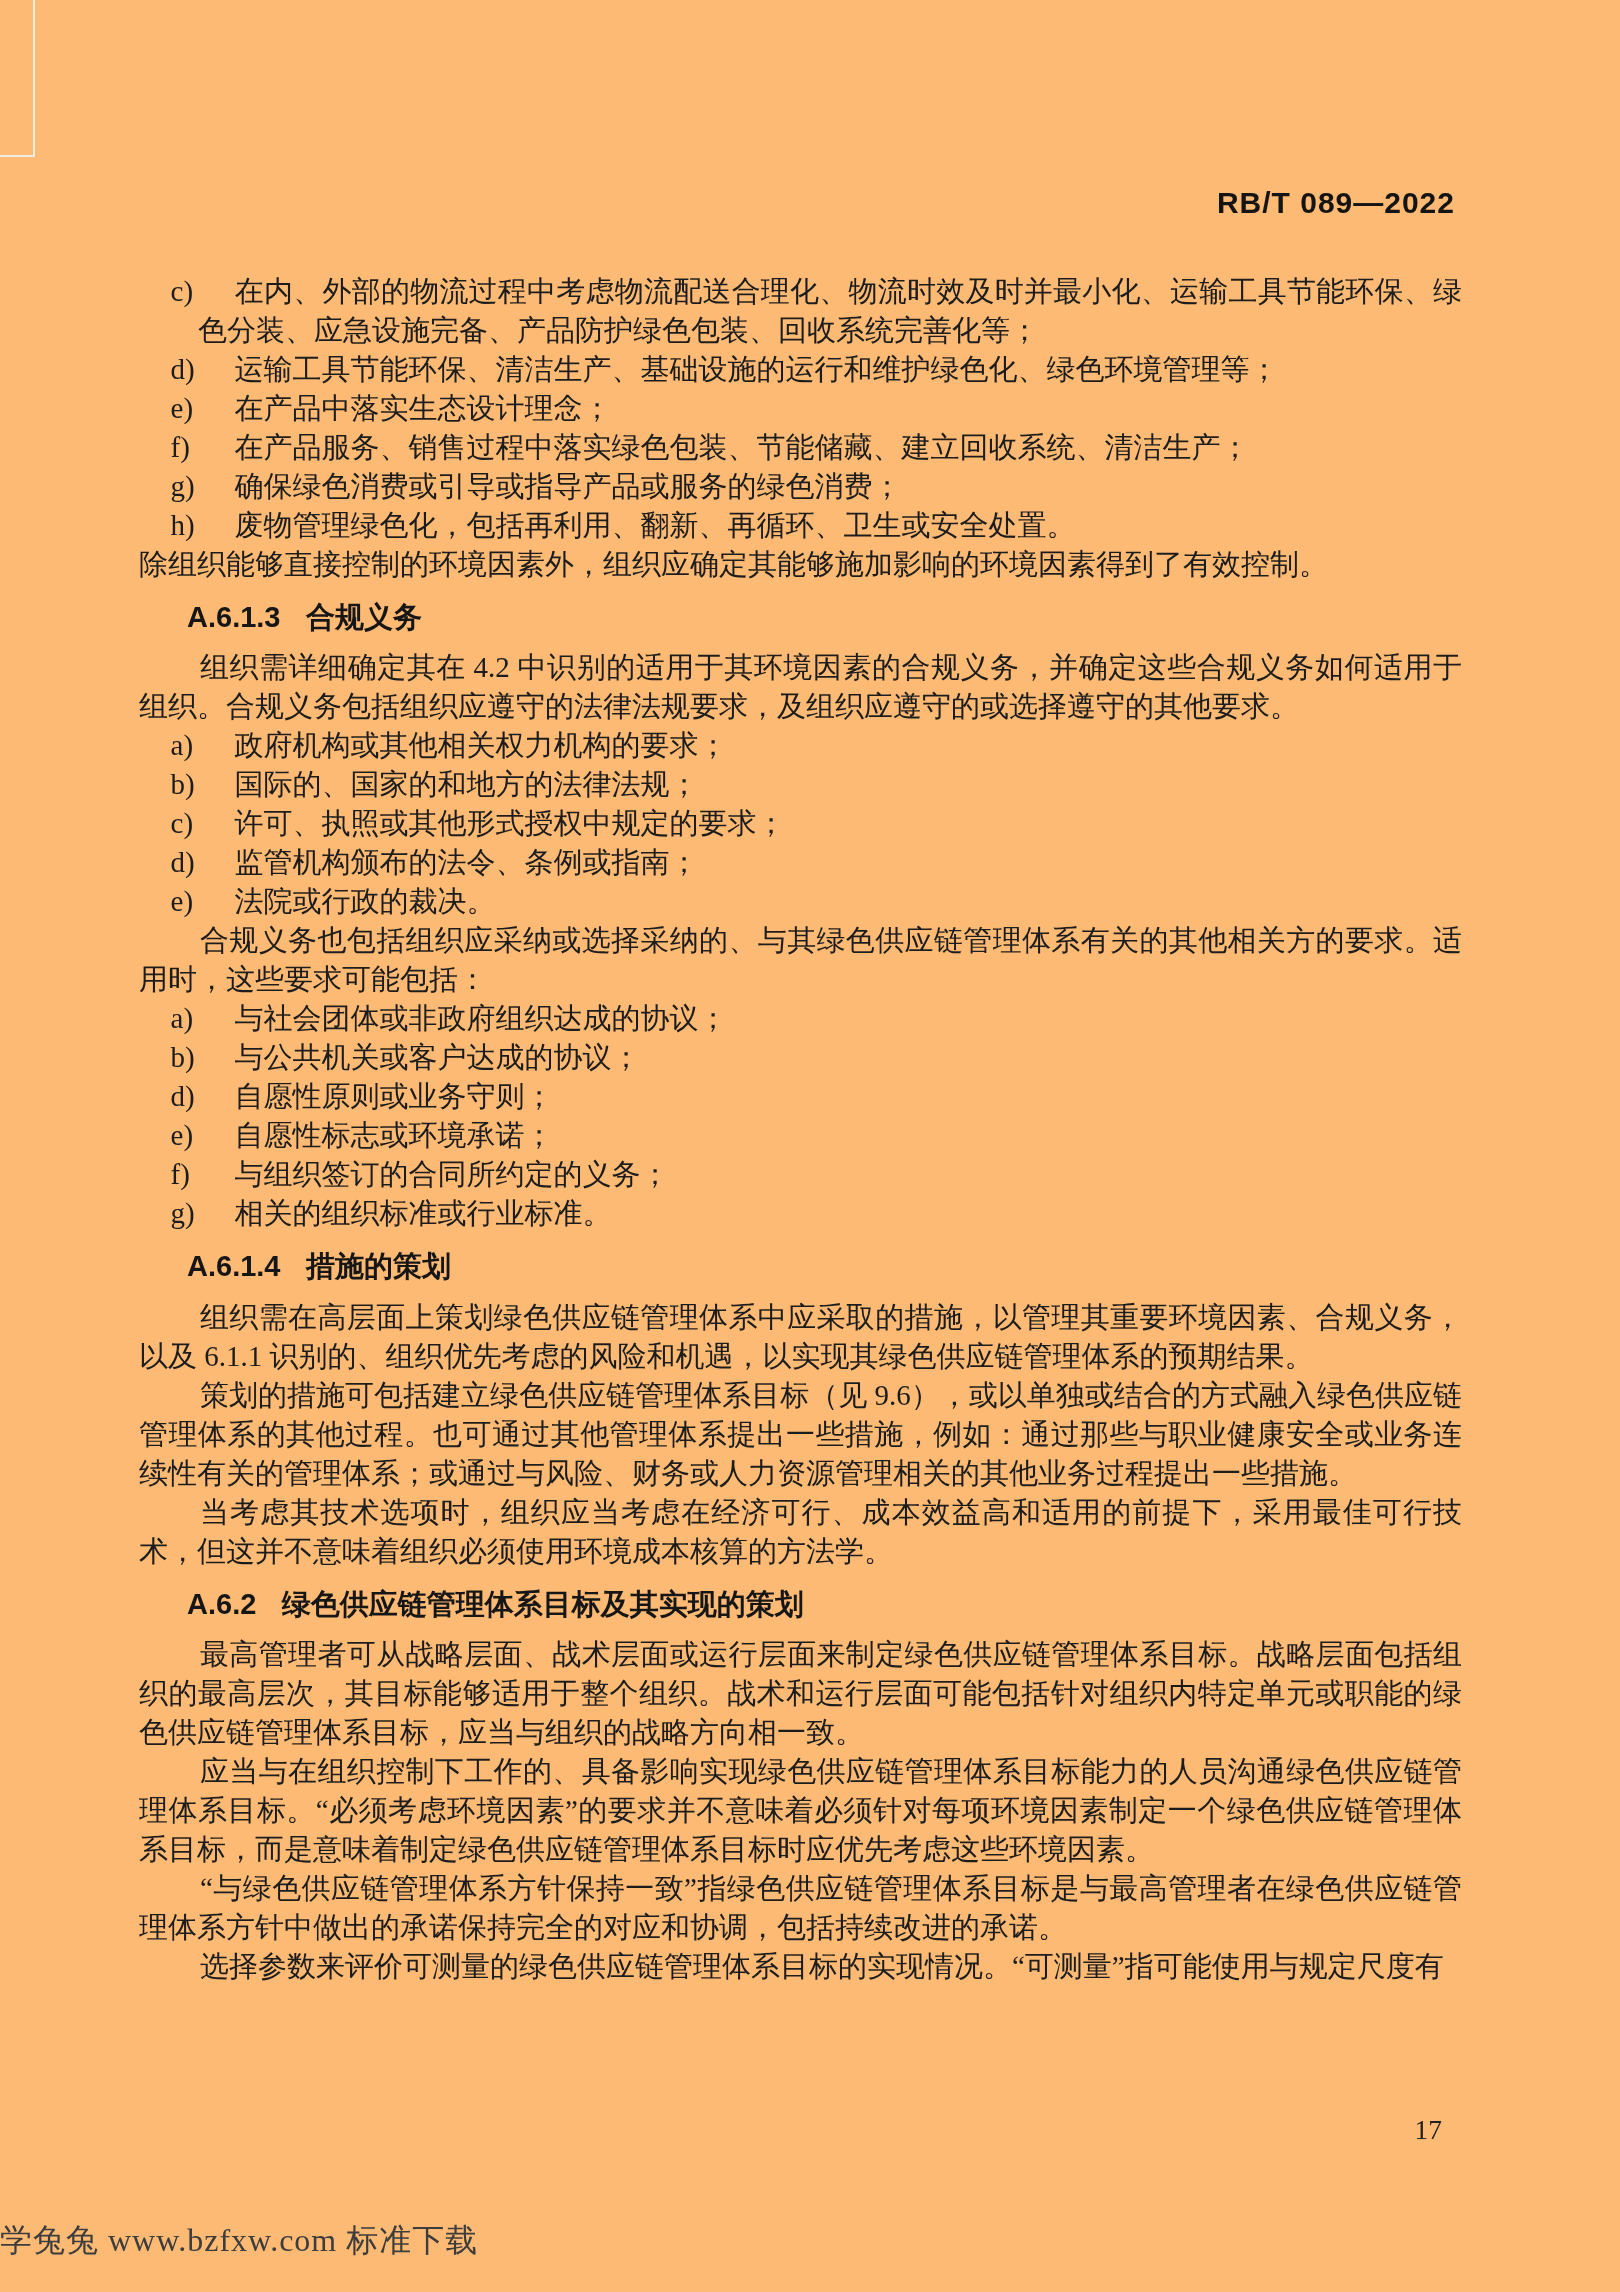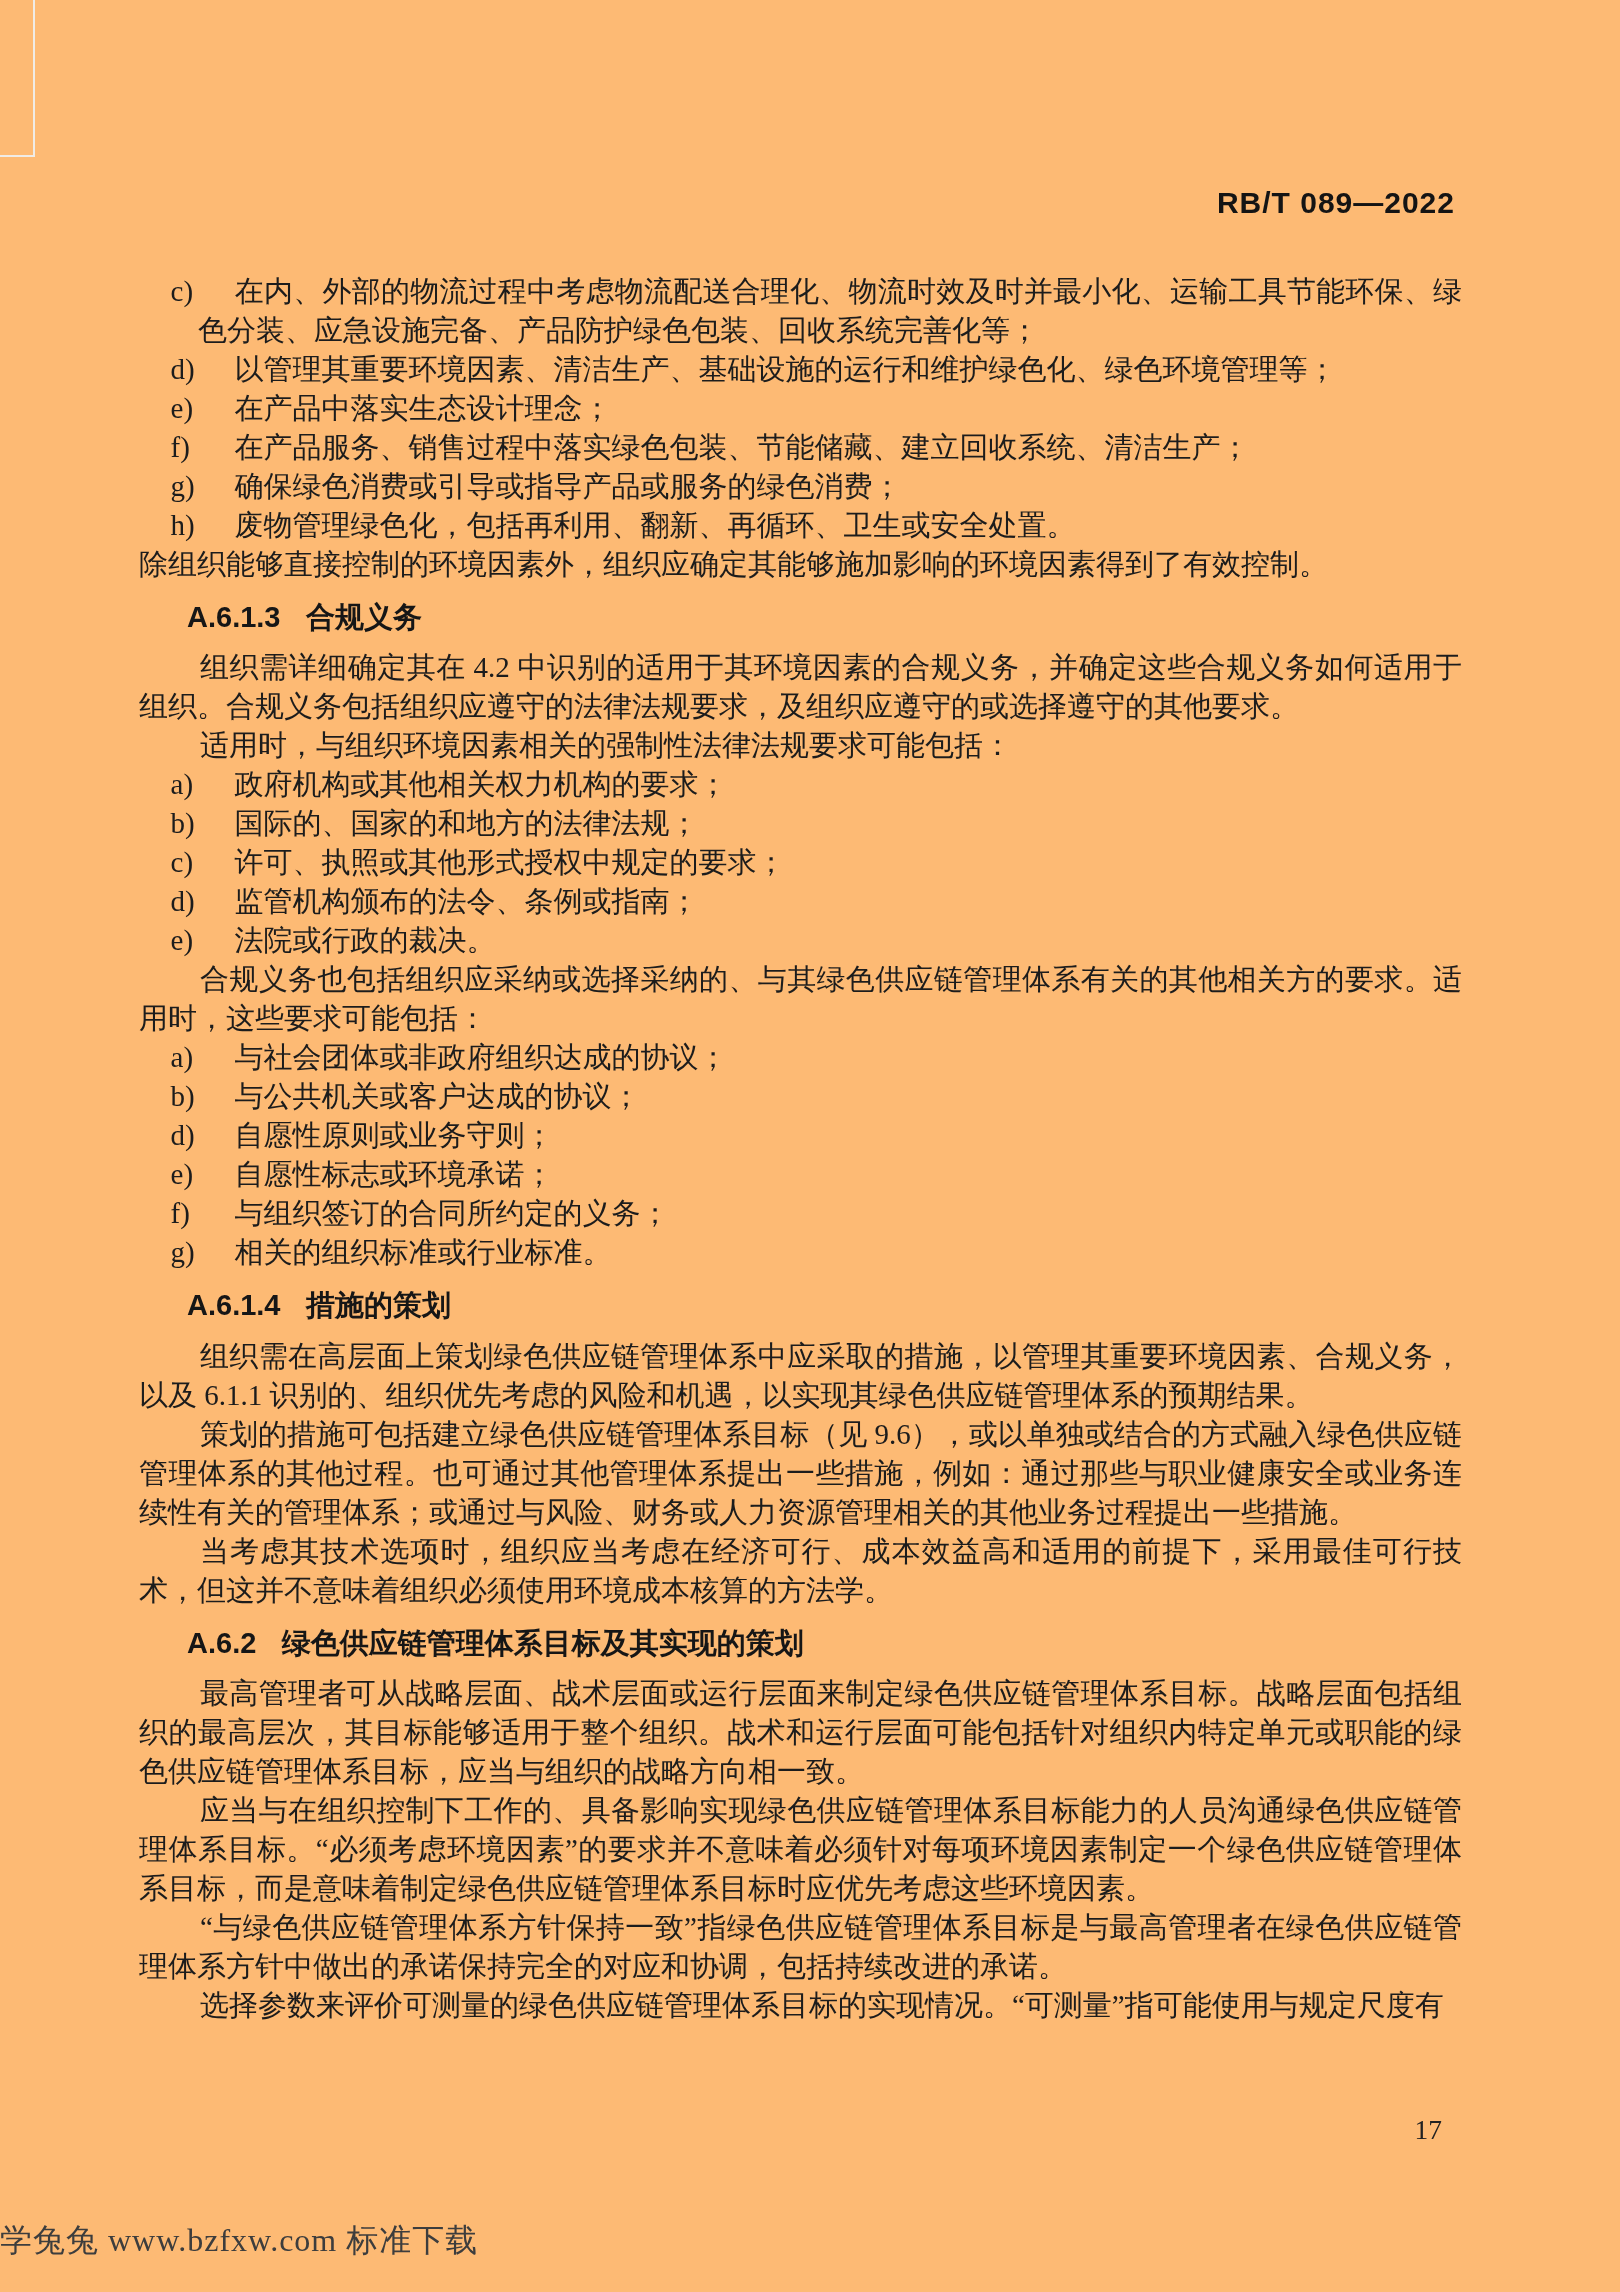--- a/index.html
+++ b/index.html
@@ -98,21 +98,21 @@
 
   <div class="doc-code">RB/T 089—2022</div>
 
   <main class="content">
 
     <section>
       <div class="li">
         <span class="li-label">c)</span><span>在内、外部的物流过程中考虑物流配送合理化、物流时效及时并最小化、运输工具节能环保、绿色分装、应急设施完备、产品防护绿色包装、回收系统完善化等；</span>
       </div>
       <div class="li">
-        <span class="li-label">d)</span><span>以管理其重要环境因素、清洁生产、基础设施的运行和维护绿色化、绿色环境管理等；</span>
+        <span class="li-label">d)</span><span>运输工具节能环保、清洁生产、基础设施的运行和维护绿色化、绿色环境管理等；</span>
       </div>
       <div class="li">
         <span class="li-label">e)</span><span>在产品中落实生态设计理念；</span>
       </div>
       <div class="li">
         <span class="li-label">f)</span><span>在产品服务、销售过程中落实绿色包装、节能储藏、建立回收系统、清洁生产；</span>
       </div>
       <div class="li">
         <span class="li-label">g)</span><span>确保绿色消费或引导或指导产品或服务的绿色消费；</span>
       </div>
@@ -120,21 +120,20 @@
         <span class="li-label">h)</span><span>废物管理绿色化，包括再利用、翻新、再循环、卫生或安全处置。</span>
       </div>
       <p class="para-flush">除组织能够直接控制的环境因素外，组织应确定其能够施加影响的环境因素得到了有效控制。</p>
     </section>
 
     <section>
       <h3 class="sec-heading">
         <span class="sec-num">A.6.1.3</span><span class="sec-title">合规义务</span>
       </h3>
       <p class="para">组织需详细确定其在 4.2 中识别的适用于其环境因素的合规义务，并确定这些合规义务如何适用于组织。合规义务包括组织应遵守的法律法规要求，及组织应遵守的或选择遵守的其他要求。</p>
-      <p class="para">适用时，与组织环境因素相关的强制性法律法规要求可能包括：</p>
       <div class="li">
         <span class="li-label">a)</span><span>政府机构或其他相关权力机构的要求；</span>
       </div>
       <div class="li">
         <span class="li-label">b)</span><span>国际的、国家的和地方的法律法规；</span>
       </div>
       <div class="li">
         <span class="li-label">c)</span><span>许可、执照或其他形式授权中规定的要求；</span>
       </div>
       <div class="li">

